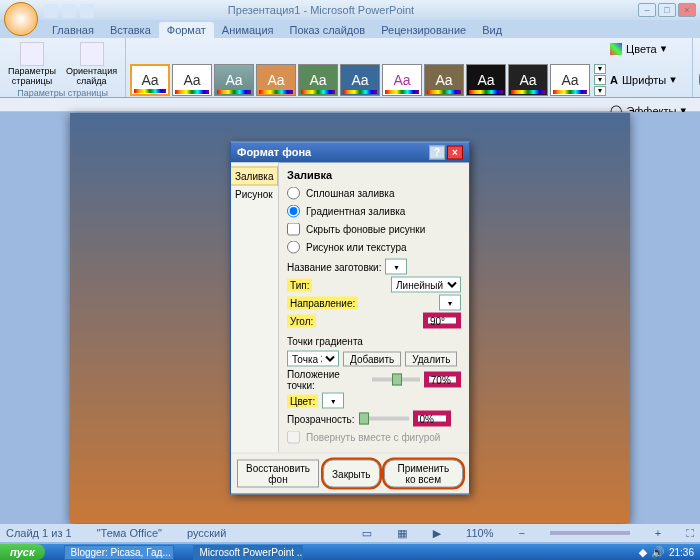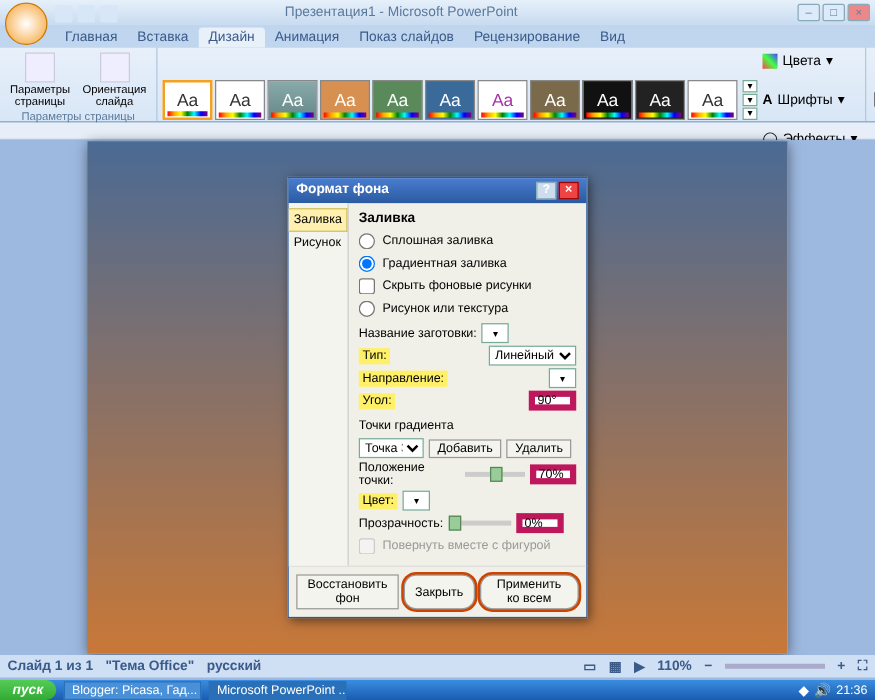--- a/index.html
+++ b/index.html
@@ -50,26 +50,26 @@
 .dlg-content select, .dlg-content input[type=text] { font-size:10px; border:1px solid #7a9; background:#fff; height:16px; }
 .combo-btn { width:22px; height:16px; background:#fff; border:1px solid #7a9; display:inline-flex; align-items:center; justify-content:center; cursor:pointer; }
 .combo-btn::after { content:"▾"; font-size:8px; }
 .mini-btn { font-size:10px; padding:1px 6px; background:#f4f4ee; border:1px solid #999; cursor:pointer; }
 .slider { width:50px; height:4px; background:#ccc; position:relative; }
 .slider .thumb { width:10px; height:12px; background:#9c9; border:1px solid #585; position:absolute; top:-4px; left:20px; }
 .spin { width:38px; height:16px; border:5px solid #be185d; display:inline-flex; align-items:center; padding:0 2px; font-size:10px; background:#fff; }
 .dlg-footer { padding:6px; display:flex; justify-content:flex-end; gap:4px; border-top:1px solid #ddd; }
 .dlg-btn { padding:2px 8px; font-size:10px; background:#f4f4ee; border:1px solid #999; cursor:pointer; }
 .circled { box-shadow: 0 0 0 2px #c40; border-radius:10px; }
-.statusbar { position:absolute; bottom:18px; left:0; right:0; height:18px; background:#d0e0f4; display:flex; align-items:center; padding:0 6px; font-size:10px; color:#3a5a8a; gap:10px;font-weight:bold; }
+.statusbar { position:absolute; bottom:18px; left:0; right:0; height:18px; background:#d0e0f4; display:flex; align-items:center; padding:0 6px; font-size:10px; color:#3a5a8a; gap:25px; }
 .statusbar .spacer { flex:1; }
 .zoom-slider { width:80px; height:4px; background:#aac; position:relative; }
 .taskbar { position:absolute; bottom:0; left:0; right:0; height:16px; background: linear-gradient(#3a8de0,#1a5cb0); display:flex; align-items:center; }
 .start { background: linear-gradient(#5c5,#3a3); color:#fff; padding:2px 10px; border-radius:0 8px 8px 0; font-weight:bold; cursor:pointer; font-size:11px; font-style:italic; }
-.task-item { background:#4a90d8; color:#fff; padding:1px 6px; margin-left:6px; border:1px solid #2a70b8; font-size:10px; cursor:pointer; max-width:110px; white-space:nowrap; overflow:hidden; }
+.task-item { background:#4a90d8; color:#fff; padding:1px 6px; margin-left:19px; border:1px solid #2a70b8; font-size:10px; cursor:pointer; max-width:110px; white-space:nowrap; overflow:hidden; }
 .task-item.active { background:#2a70b8; }
 .tray { margin-left:auto; color:#fff; padding:0 6px; font-size:10px; display:flex; align-items:center; gap:4px; }
 .tray .clock { font-size:10px; }
 </style>
 </head>
 <body>
 
 <div class="titlebar">
   <div class="title">Презентация1 - Microsoft PowerPoint</div>
   <div class="win-controls">
@@ -81,21 +81,21 @@
 <div class="office-btn"></div>
 <div class="qat">
   <div class="qat-btn"></div>
   <div class="qat-btn"></div>
   <div class="qat-btn"></div>
 </div>
 
 <div class="tabs">
   <div class="tab">Главная</div>
   <div class="tab">Вставка</div>
-  <div class="tab active">Дизайн</div>
+  <div class="tab active">Формат</div>
   <div class="tab">Анимация</div>
   <div class="tab">Показ слайдов</div>
   <div class="tab">Рецензирование</div>
   <div class="tab">Вид</div>
 </div>
 
 <div class="ribbon">
   <div class="rib-group">
     <div class="body">
       <div class="big-btn">

